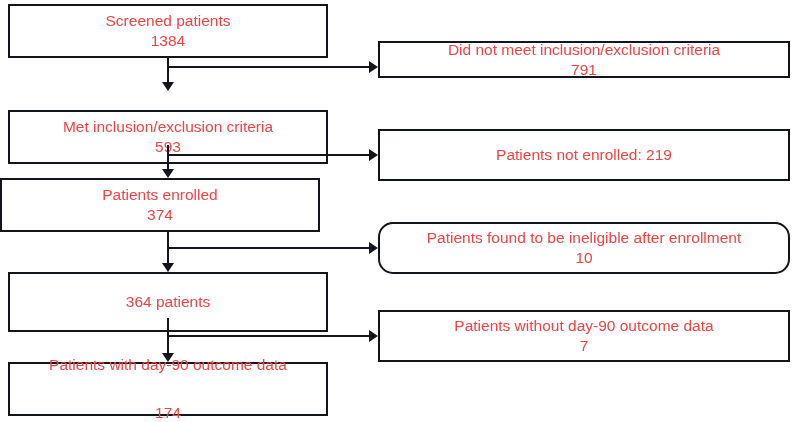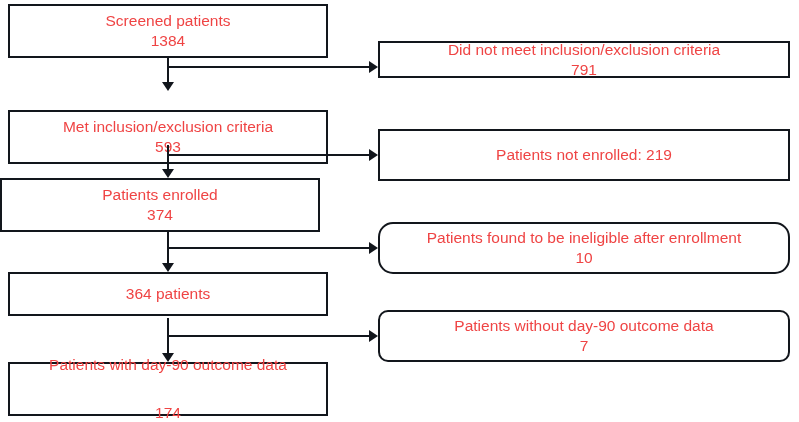--- a/index.html
+++ b/index.html
@@ -73,21 +73,21 @@
   <div class="node" style="left:8px; top:91px; width:320px; height:54px;margin-top:19px;">
     <span class="line1">Met inclusion/exclusion criteria</span>
     <span class="line2">593</span>
   </div>
 
   <div class="node" style="left:0; top:178px; width:320px; height:54px;">
     <span class="line1">Patients enrolled</span>
     <span class="line2">374</span>
   </div>
 
-  <div class="node single" style="left:8px; top:272px; width:320px; height:44px;">
+  <div class="node single" style="left:8px; top:272px; width:320px; height:60px;">
     <span class="line1">364 patients</span>
   </div>
 
   <div class="node" style="left:8px; top:362px; width:320px; height:54px;gap:28px;">
     <span class="line1">Patients with day-90 outcome data</span>
     <span class="line2">174</span>
   </div>
 
   <div class="node" style="left:378px; top:41px; width:412px; height:37px;">
     <span class="line1">Did not meet inclusion/exclusion criteria</span>
@@ -96,21 +96,21 @@
 
   <div class="node" style="left:378px; top:129px; width:412px; height:52px;justify-content:center;">
     <span class="line1">Patients not enrolled: 219</span>
   </div>
 
   <div class="node" style="left:378px; top:222px; width:412px; height:52px;border-radius:15px;">
     <span class="line1">Patients found to be ineligible after enrollment</span>
     <span class="line2">10</span>
   </div>
 
-  <div class="node" style="left:378px; top:310px; width:412px; height:52px;border-radius:10px;">
+  <div class="node" style="left:378px; top:310px; width:412px; height:52px;">
     <span class="line1">Patients without day-90 outcome data</span>
     <span class="line2">7</span>
   </div>
 
   <div class="connector v-line" style="left:167px; top:58px; height:24px;"></div>
   <div class="arrow-down" style="left:162px; top:82px;"></div>
 
   <div class="connector h-line" style="left:167px; top:66px; width:202px;"></div>
   <div class="arrow-right" style="left:369px; top:61px;"></div>
 

